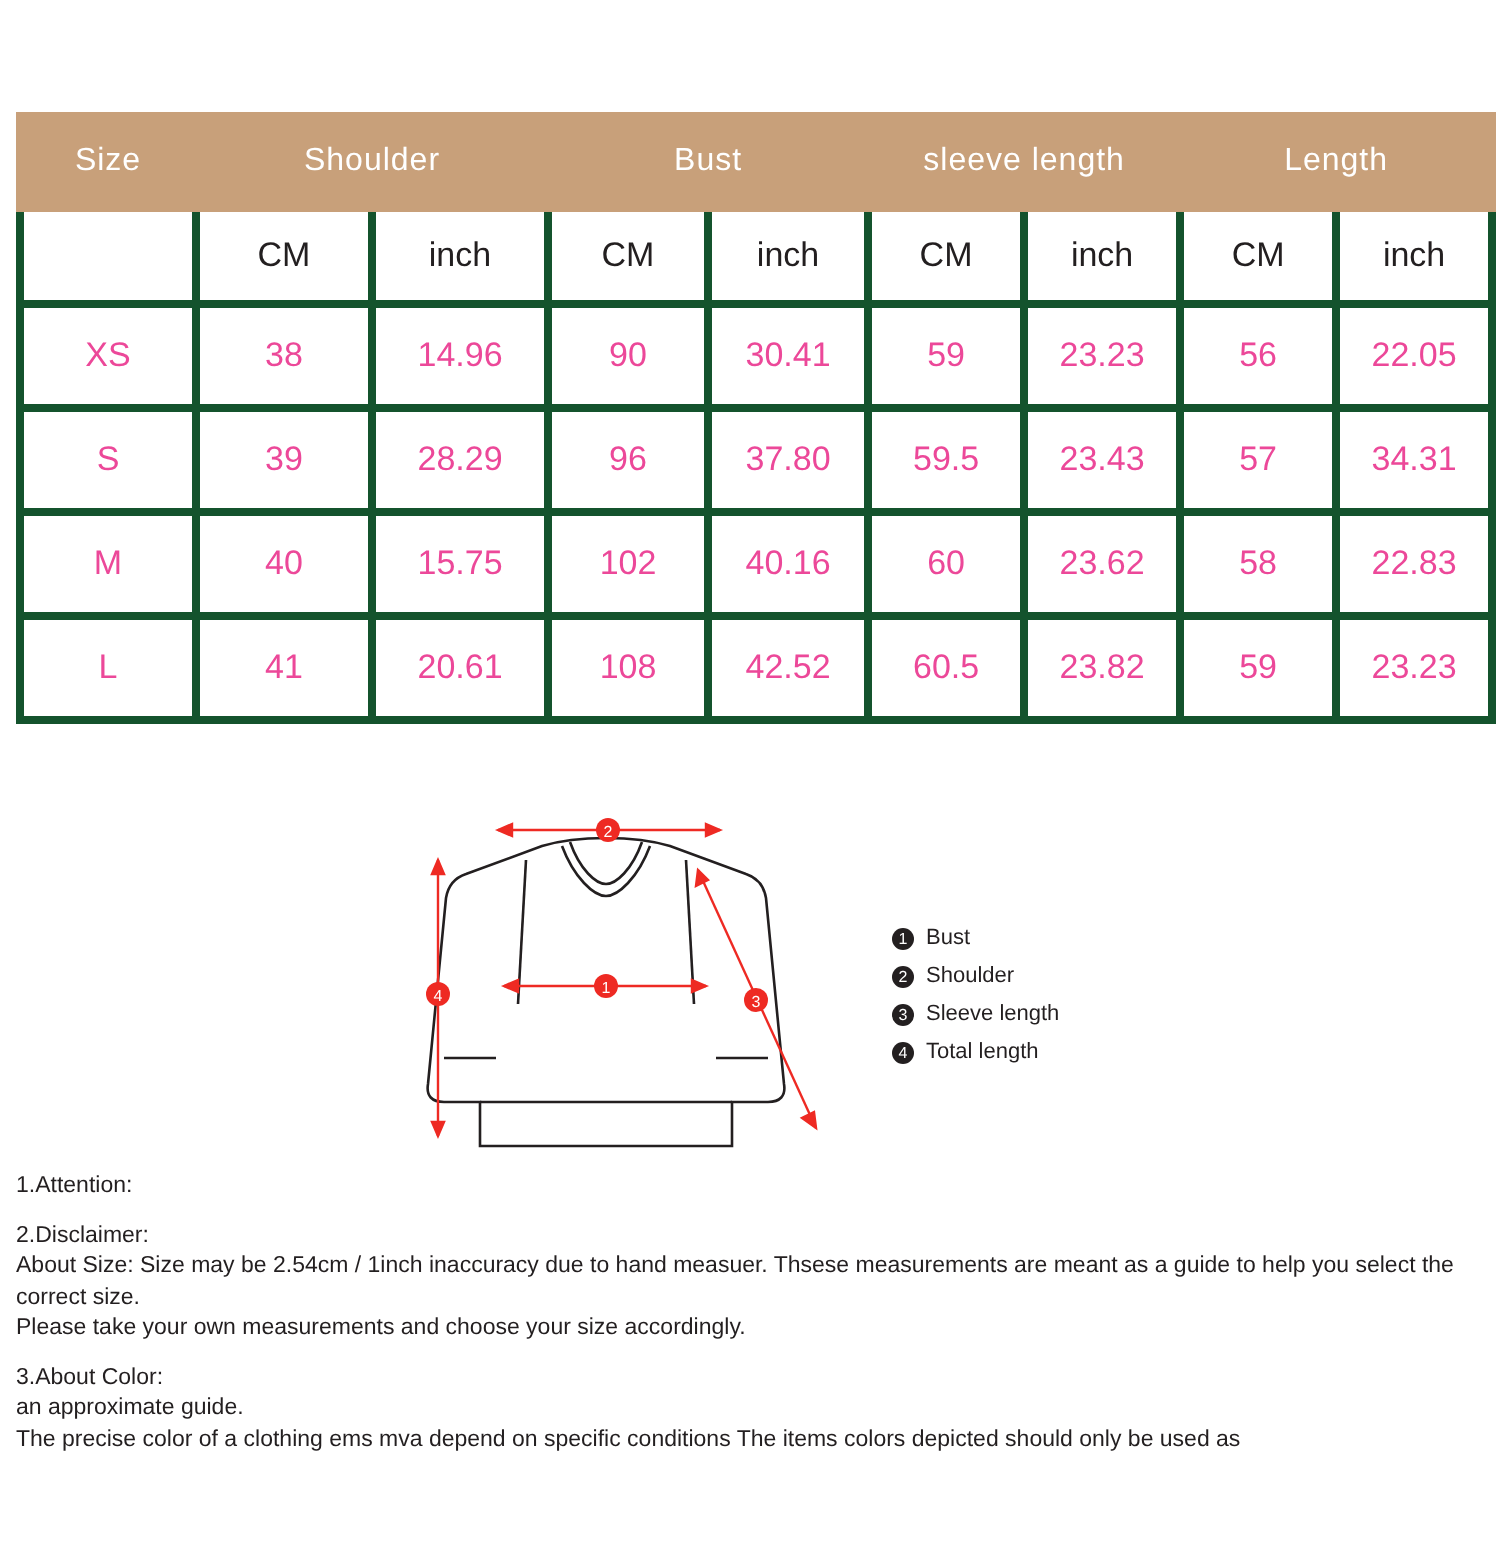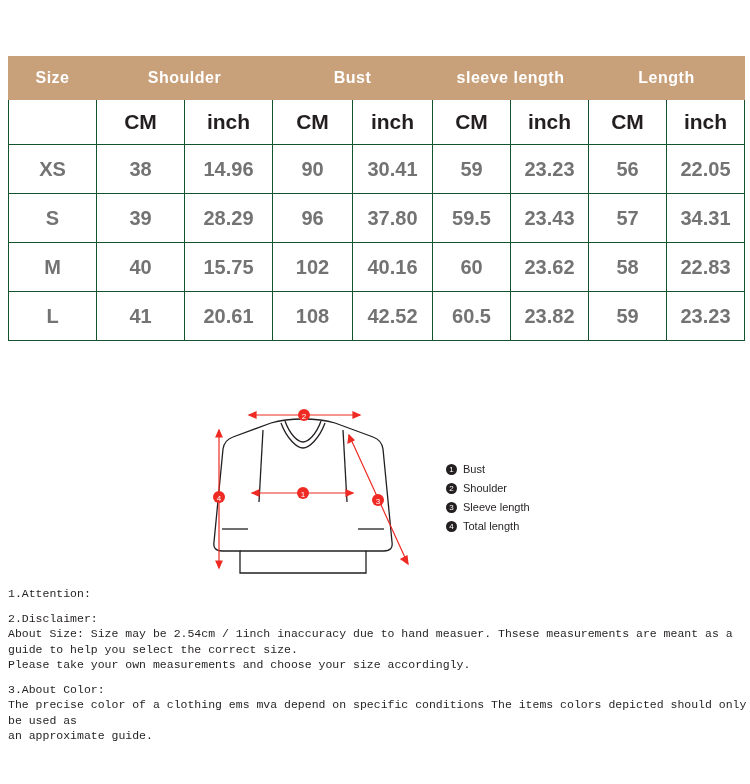--- a/index.html
+++ b/index.html
@@ -22,45 +22,45 @@
     left: 8px;
     top: 56px;
     width: 734px;
   }
   table.size-table {
     border-collapse: collapse;
     width: 100%;
     table-layout: fixed;
   }
   table.size-table td, table.size-table th {
-    border: 1px solid #14532d;
+    border: 4px solid #14532d;
     text-align: center;
     vertical-align: middle;
-    font-weight: bold;
+    font-weight: normal;
   }
   tr.header-row td {
     background: #c8a07a;
     color: #ffffff;
     height: 40px;
     font-size: 16px;
     letter-spacing: .5px;
     border-color: #c8a07a;
   }
   tr.header-row td.size-col {
     background: #c8a07a;
   }
   tr.unit-row td {
     height: 42px;
-    font-size: 21px;
+    font-size: 17px;
     color: #231f20;
   }
   tr.data-row td {
     height: 46px;
-    font-size: 20px;
-    color: #737373;
+    font-size: 17px;
+    color: #ec4899;
   }
   td.size-label {
     font-size: 17px;
   }
 
   
   .illus {
     position: absolute;
     left: 0;
     top: 392px;
@@ -96,21 +96,20 @@
 
   
   .notes {
     position: absolute;
     left: 8px;
     top: 586px;
     width: 740px;
     font-size: 11.5px;
     line-height: 15.5px;
     color: #231f20;
-    font-family: Liberation Mono, monospace;
   }
   .notes p {
     margin: 0;
   }
   .notes .gap {
     height: 9px;
   }
 </style>
 </head>
 <body>
@@ -285,15 +284,15 @@
 </div>
 
 <div class="notes">
   <p>1.Attention:</p>
   <div class="gap"></div>
   <p>2.Disclaimer:</p>
   <p>About Size: Size may be 2.54cm / 1inch inaccuracy due to hand measuer. Thsese measurements are meant as a guide to help you select the correct size.</p>
   <p>Please take your own measurements and choose your size accordingly.</p>
   <div class="gap"></div>
   <p>3.About Color:</p>
+  <p>an approximate guide.</p>
   <p>The precise color of a clothing ems mva depend on specific conditions The items colors depicted should only be used as</p>
-  <p>an approximate guide.</p>
 </div>
 
 </body></html>

